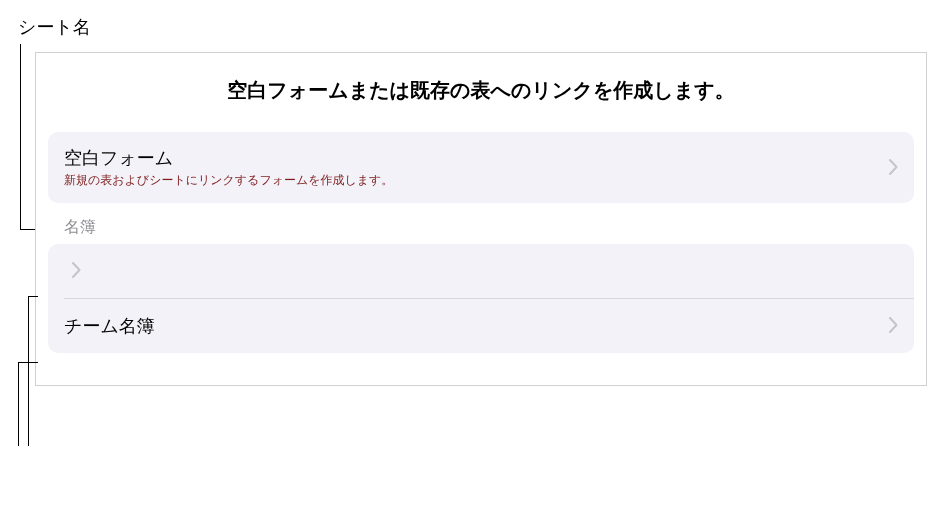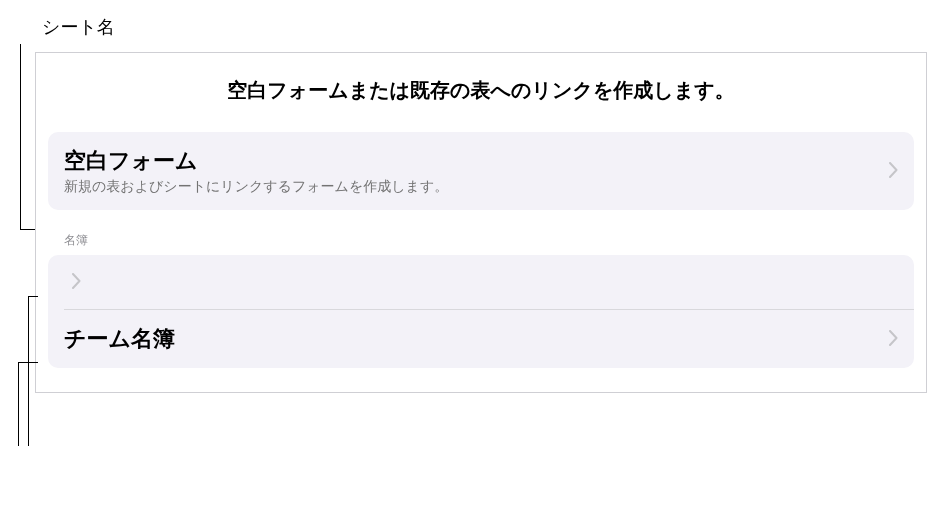--- a/index.html
+++ b/index.html
@@ -10,21 +10,21 @@
     body {
       font-family: -apple-system, BlinkMacSystemFont, "Hiragino Sans", "Hiragino Kaku Gothic ProN", sans-serif;
       background: #ffffff;
       width: 935px;
       height: 515px;
       position: relative;
     }
     .callout-label-top {
       position: absolute;
       top: 15px;
-      left: 42px;
+      left: 18px;
       font-size: 18px;
       color: #000;
     }
     .callout-label-bottom {
       position: absolute;
       top: 445px;
       left: 8px;
       font-size: 18px;
       color: #000;
       line-height: 1.5;
@@ -56,21 +56,21 @@
       width: 20px;
       height: 84px;
     }
     .panel {
       position: absolute;
       top: 52px;
       left: 35px;
       right: 8px;
       border: 1px solid #cfcfd4;
       background: #ffffff;
-      padding: 24px 12px 24px 12px;
+      padding: 24px 12px 32px 12px;
     }
     .panel-title {
       text-align: center;
       font-size: 20px;
       font-weight: 600;
       color: #000;
       margin-bottom: 28px;
     }
     .card {
       background: #f3f2f8;
@@ -80,39 +80,39 @@
     .card-row {
       display: flex;
       align-items: center;
       padding: 14px 16px;
       cursor: pointer;
     }
     .card-row-content {
       flex: 1;
     }
     .row-title {
-      font-size: 22px;
+      font-size: 18px;
       color: #000;
-      font-weight: 700;
+      font-weight: 400;
     }
     .row-subtitle {
-      font-size: 14px;
-      color: #737373;
+      font-size: 12px;
+      color: #7f1d1d;
       margin-top: 2px;
     }
     .chevron {
       color: #c5c5c9;
       font-size: 22px;
       font-weight: 300;
       margin-left: 8px;
     }
     .section-header {
-      font-size: 12px;
+      font-size: 16px;
       color: #8e8e93;
-      margin: 22px 0 6px 16px;
+      margin: 14px 0 6px 16px;
     }
     .divider {
       height: 1px;
       background: #d8d8dc;
       margin-left: 16px;
     }
   </style>
 </head>
 <body>
 

